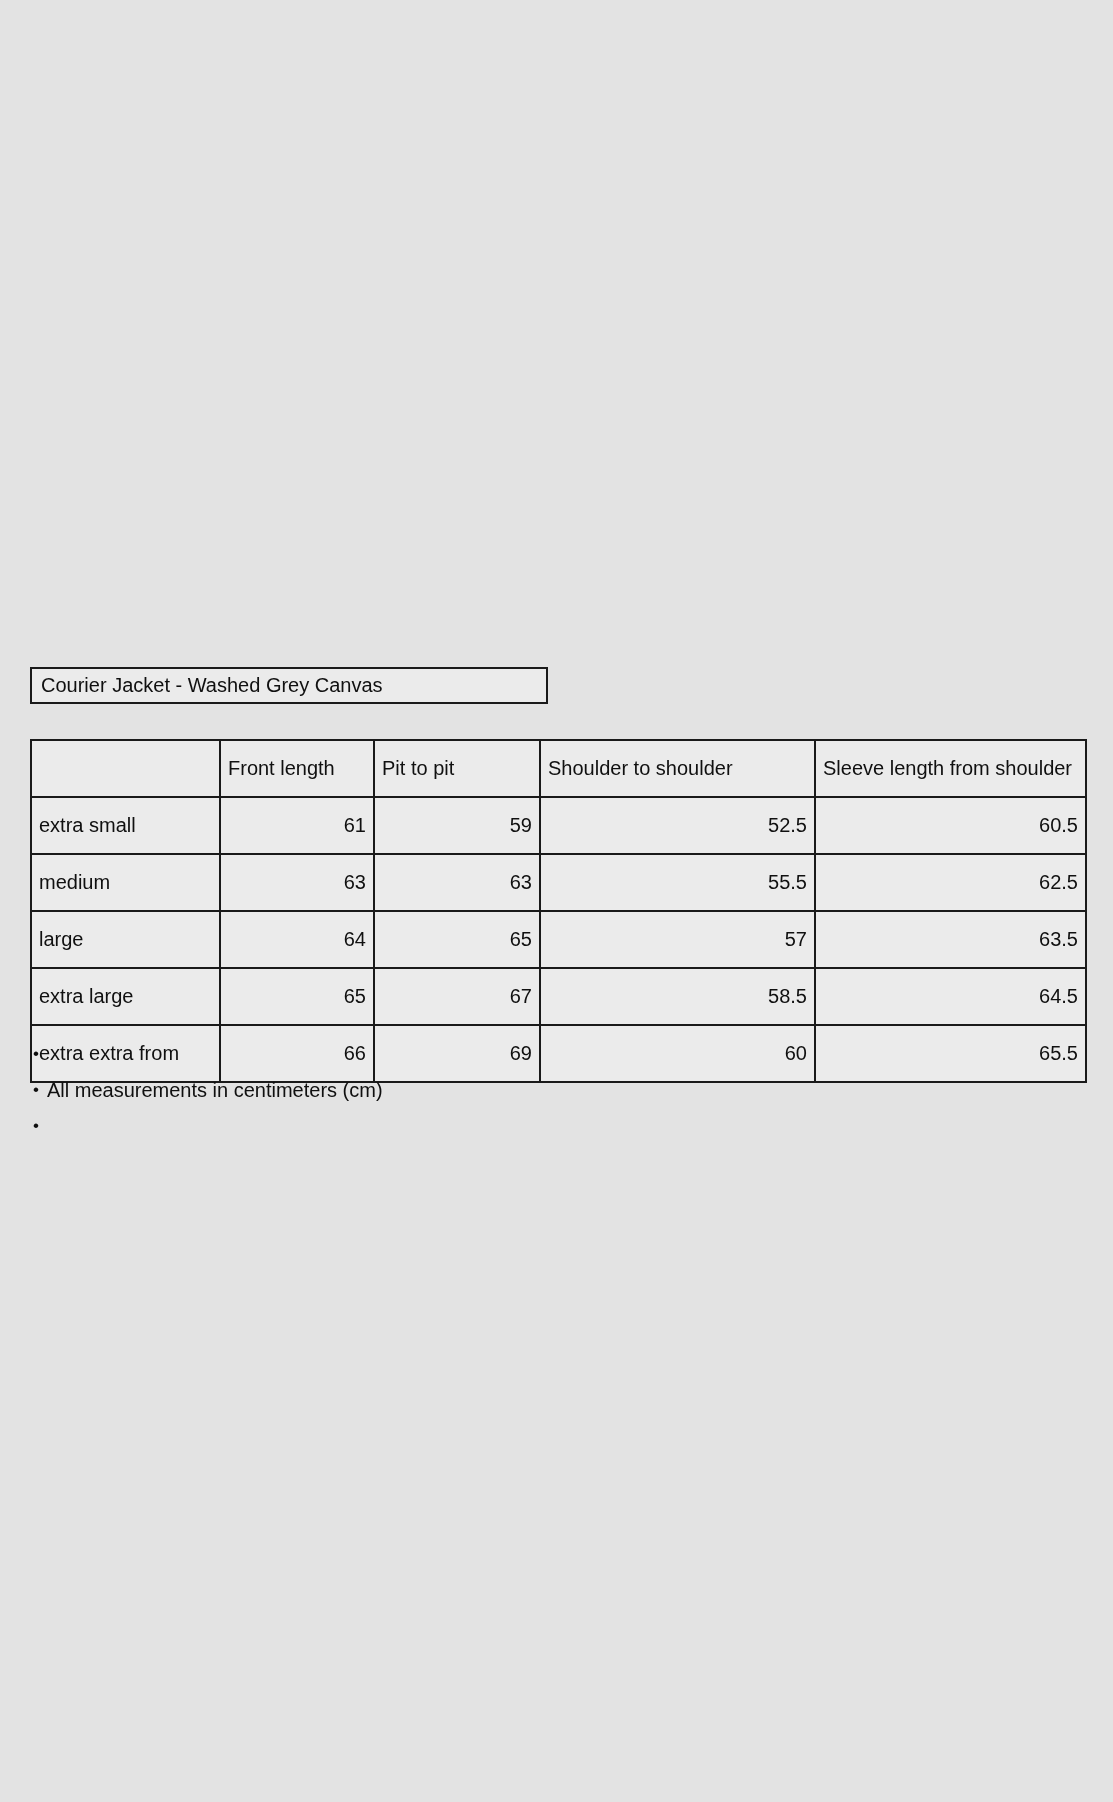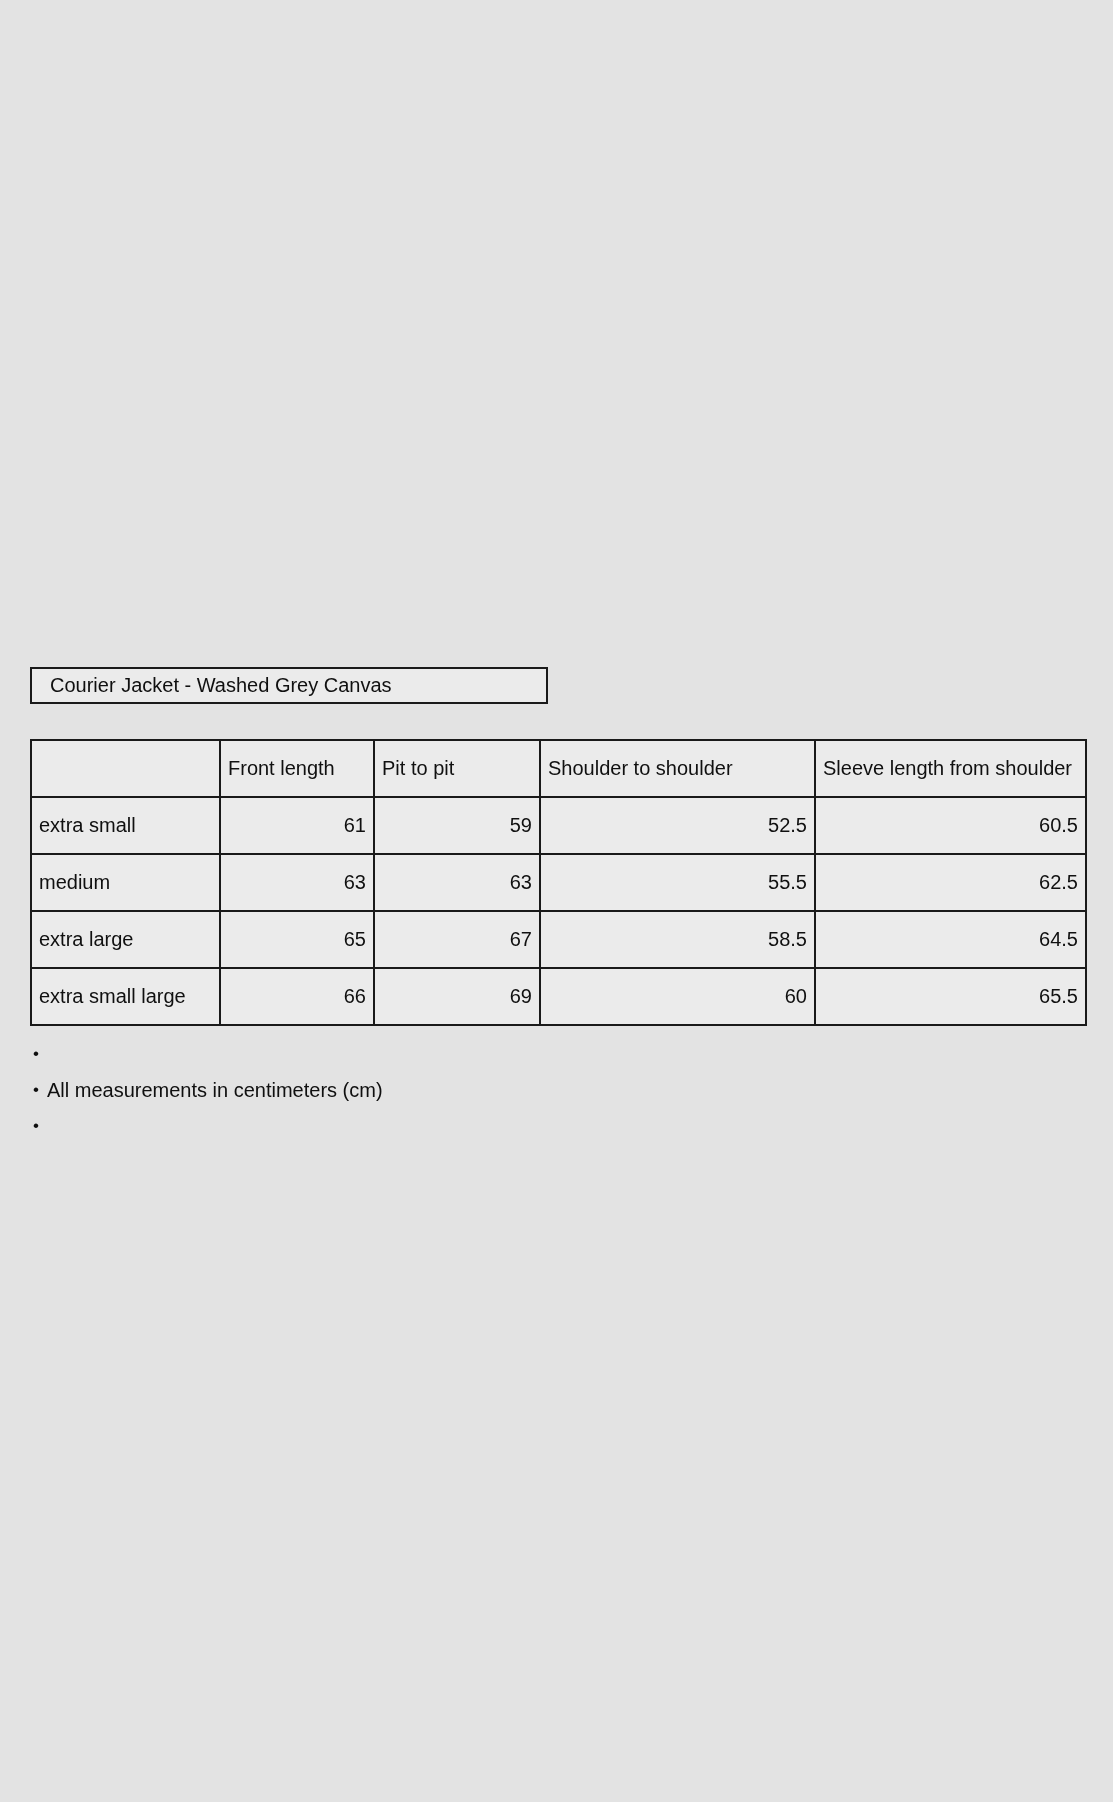--- a/index.html
+++ b/index.html
@@ -25,21 +25,21 @@
   .title-box{
     position:absolute;
     left:30px;
     top:667px;
     width:518px;
     height:37px;
     background:var(--panel);
     border:2px solid var(--border);
     display:flex;
     align-items:center;
-    padding-left:18px;
+    padding-left:9px;
     font-size:20px;
     white-space:nowrap;
   }
   
   table.size-table{
     position:absolute;
     left:30px;
     top:739px;
     width:1055px;
     border-collapse:collapse;
@@ -114,28 +114,35 @@
         <td class="num">60.5</td>
       </tr>
       <tr>
         <td class="size-label">medium</td>
         <td class="num">63</td>
         <td class="num">63</td>
         <td class="num">55.5</td>
         <td class="num">62.5</td>
       </tr>
       <tr>
+        <td class="size-label">large</td>
+        <td class="num">64</td>
+        <td class="num">65</td>
+        <td class="num">57</td>
+        <td class="num">63.5</td>
+      </tr>
+      <tr>
         <td class="size-label">extra large</td>
         <td class="num">65</td>
         <td class="num">67</td>
         <td class="num">58.5</td>
         <td class="num">64.5</td>
       </tr>
       <tr>
-        <td class="size-label">extra small large</td>
+        <td class="size-label">extra extra from</td>
         <td class="num">66</td>
         <td class="num">69</td>
         <td class="num">60</td>
         <td class="num">65.5</td>
       </tr>
     </tbody>
   </table>
 
   <div class="notes">
     <div class="note-line">

